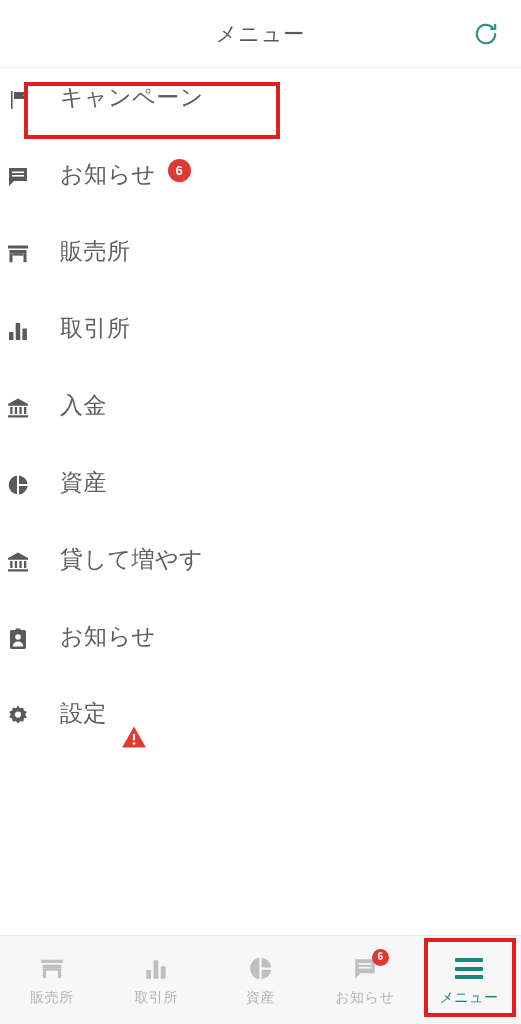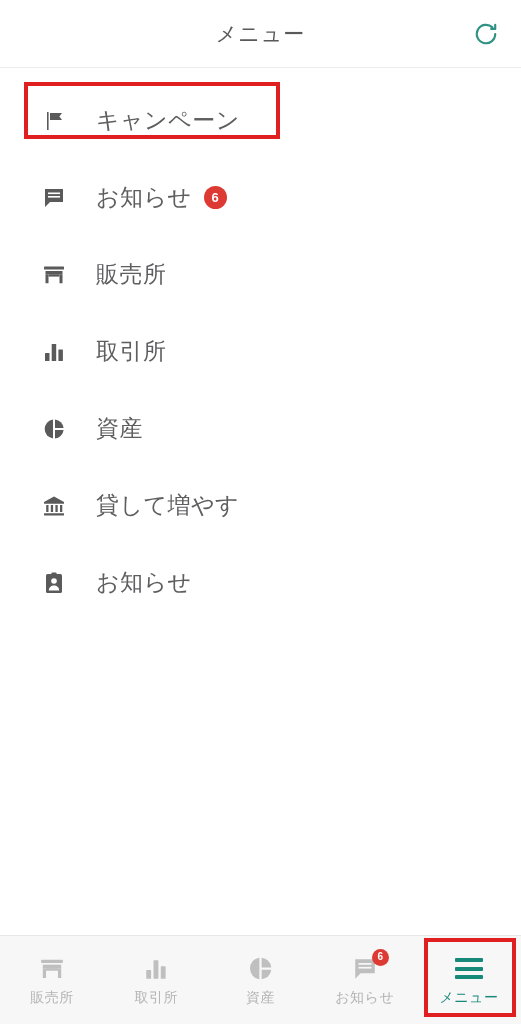--- a/index.html
+++ b/index.html
@@ -55,22 +55,20 @@
   
   .menu-list {
     flex: 1 1 auto;
     padding-top: 14px;
     overflow: hidden;
   }
   .menu-item {
     position: relative;
     height: 77px;
     display: flex;
-    align-items: center;
-    padding-left: 36px;
     cursor: pointer;
   }
   .menu-icon {
     width: 36px;
     min-width: 36px;
     height: 36px;
     display: flex;
     align-items: center;
     justify-content: center;
     color: #5a5a5a;
@@ -249,60 +247,89 @@
       <span class="menu-icon">
         <svg width="24" height="24" viewBox="0 0 24 24" fill="currentColor" aria-hidden="true">
           <rect x="3" y="13" width="4.5" height="8" rx="0.5"></rect>
           <rect x="9.7" y="4" width="4.5" height="17" rx="0.5"></rect>
           <rect x="16.4" y="9.5" width="4.5" height="11.5" rx="0.5"></rect>
         </svg>
       </span>
       <span class="menu-label">取引所</span>
     </div>
 
-
-
-    <div class="menu-item">
-      <span class="menu-icon">
-        <svg width="24" height="24" viewBox="0 0 24 24" fill="currentColor" aria-hidden="true">
-          <path d="M11 2.4A9.7 9.7 0 0 0 11 21.6z"></path>
-          <path d="M13 2.4V11h8.6A9.7 9.7 0 0 0 13 2.4z"></path>
-          <path d="M13 13v8.6a9.7 9.7 0 0 0 8.6-8.6z"></path>
-        </svg>
-      </span>
-      <span class="menu-label">資産</span>
-    </div>
-
     <div class="menu-item">
       <span class="menu-icon">
         <svg width="24" height="24" viewBox="0 0 24 24" fill="currentColor" aria-hidden="true">
           <path d="M12 2.5 22 8v1.8H2V8z"></path>
           <rect x="4.2" y="11" width="2.3" height="7"></rect>
           <rect x="8.8" y="11" width="2.3" height="7"></rect>
           <rect x="13.4" y="11" width="2.3" height="7"></rect>
           <rect x="18" y="11" width="2.3" height="7"></rect>
           <rect x="2" y="19.2" width="20" height="2.3" rx="0.4"></rect>
         </svg>
       </span>
+      <span class="menu-label">入金</span>
+    </div>
+
+
+    <div class="menu-item">
+      <span class="menu-icon">
+        <svg width="24" height="24" viewBox="0 0 24 24" fill="currentColor" aria-hidden="true">
+          <path d="M11 2.4A9.7 9.7 0 0 0 11 21.6z"></path>
+          <path d="M13 2.4V11h8.6A9.7 9.7 0 0 0 13 2.4z"></path>
+          <path d="M13 13v8.6a9.7 9.7 0 0 0 8.6-8.6z"></path>
+        </svg>
+      </span>
+      <span class="menu-label">資産</span>
+    </div>
+
+    <div class="menu-item">
+      <span class="menu-icon">
+        <svg width="24" height="24" viewBox="0 0 24 24" fill="currentColor" aria-hidden="true">
+          <path d="M12 2.5 22 8v1.8H2V8z"></path>
+          <rect x="4.2" y="11" width="2.3" height="7"></rect>
+          <rect x="8.8" y="11" width="2.3" height="7"></rect>
+          <rect x="13.4" y="11" width="2.3" height="7"></rect>
+          <rect x="18" y="11" width="2.3" height="7"></rect>
+          <rect x="2" y="19.2" width="20" height="2.3" rx="0.4"></rect>
+        </svg>
+      </span>
       <span class="menu-label">貸して増やす</span>
     </div>
 
 
     <div class="menu-item">
       <span class="menu-icon">
         <svg width="24" height="24" viewBox="0 0 24 24" fill="currentColor" aria-hidden="true">
           <rect x="4" y="3" width="16" height="19" rx="1.6"></rect>
           <rect x="9.4" y="1.4" width="5.2" height="3.2" rx="1" fill="currentColor"></rect>
           <circle cx="12" cy="10" r="2.8" fill="#fff"></circle>
           <path d="M6.8 19.4c0-3 2.4-5 5.2-5s5.2 2 5.2 5z" fill="#fff"></path>
         </svg>
       </span>
       <span class="menu-label">お知らせ</span>
     </div>
 
+    <div class="menu-item">
+      <span class="menu-icon">
+        <svg width="24" height="24" viewBox="0 0 24 24" fill="currentColor" aria-hidden="true">
+          <path d="M12 1.8l2.1 2.4 3.1-.8.6 3.2 3 1.2-1.6 2.8 1.6 2.8-3 1.2-.6 3.2-3.1-.8L12 19.4l-2.1-2.4-3.1.8-.6-3.2-3-1.2L4.8 10.6 3.2 7.8l3-1.2.6-3.2 3.1.8z"></path>
+          <circle cx="12" cy="10.6" r="3.1" fill="#fff"></circle>
+        </svg>
+      </span>
+      <span class="menu-label">設定</span>
+      <span class="warn-icon">
+        <svg width="26" height="24" viewBox="0 0 24 22" aria-hidden="true">
+          <path d="M12 1.4 23 20.6H1z" fill="#e03c31"></path>
+          <rect x="11" y="8" width="2" height="6.2" rx="1" fill="#fff"></rect>
+          <circle cx="12" cy="17" r="1.25" fill="#fff"></circle>
+        </svg>
+      </span>
+    </div>
 
   </div>
 
   <div class="bottom-nav">
 
     <div class="nav-item">
       <span class="nav-icon-wrap">
         <svg width="26" height="26" viewBox="0 0 24 24" fill="currentColor" aria-hidden="true">
           <rect x="2" y="3.5" width="20" height="3" rx="0.6"></rect>
           <path d="M3.5 8h17v3.2h-17z"></path>

